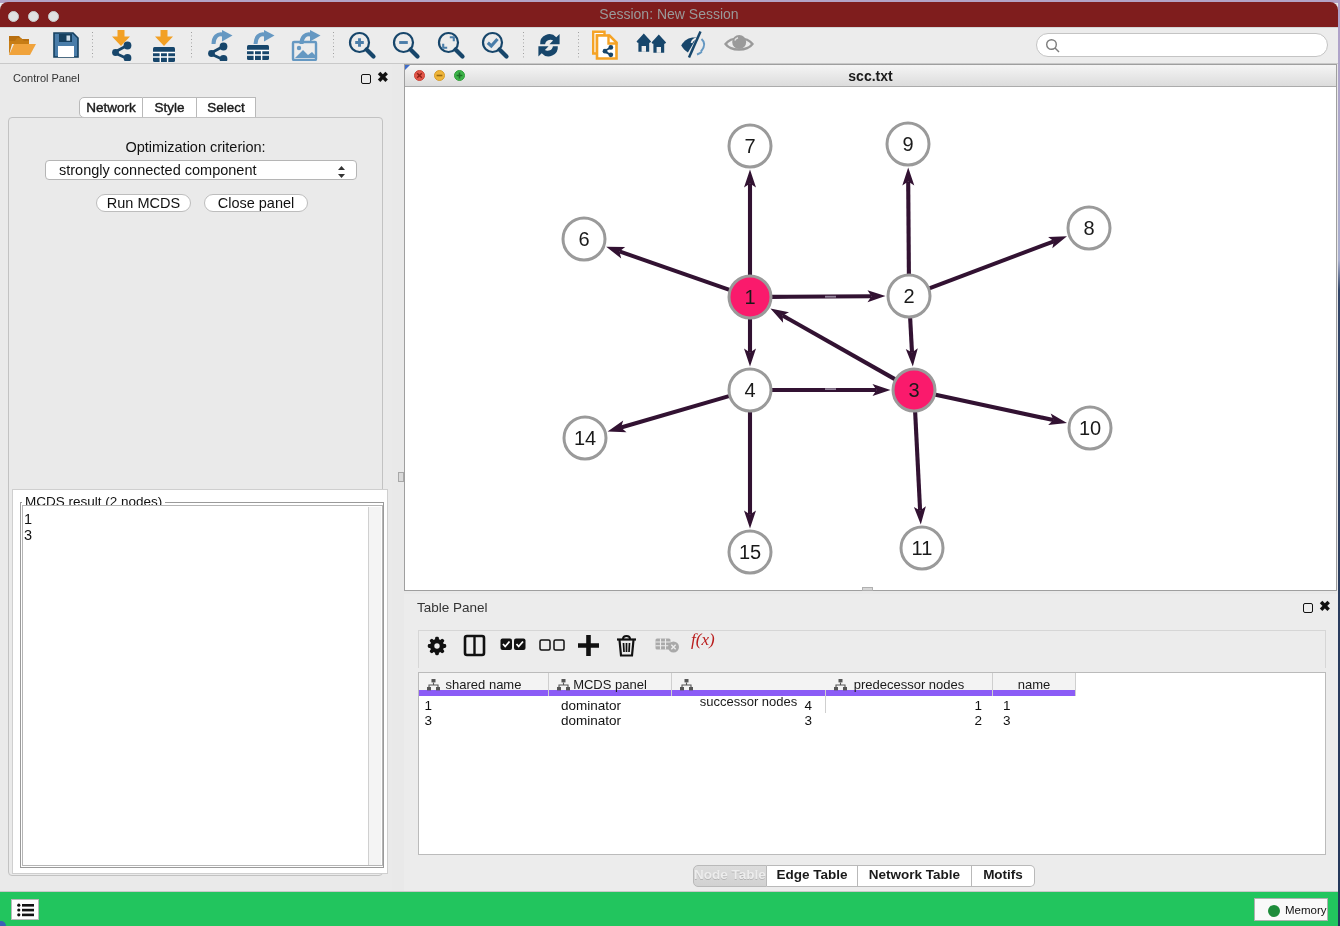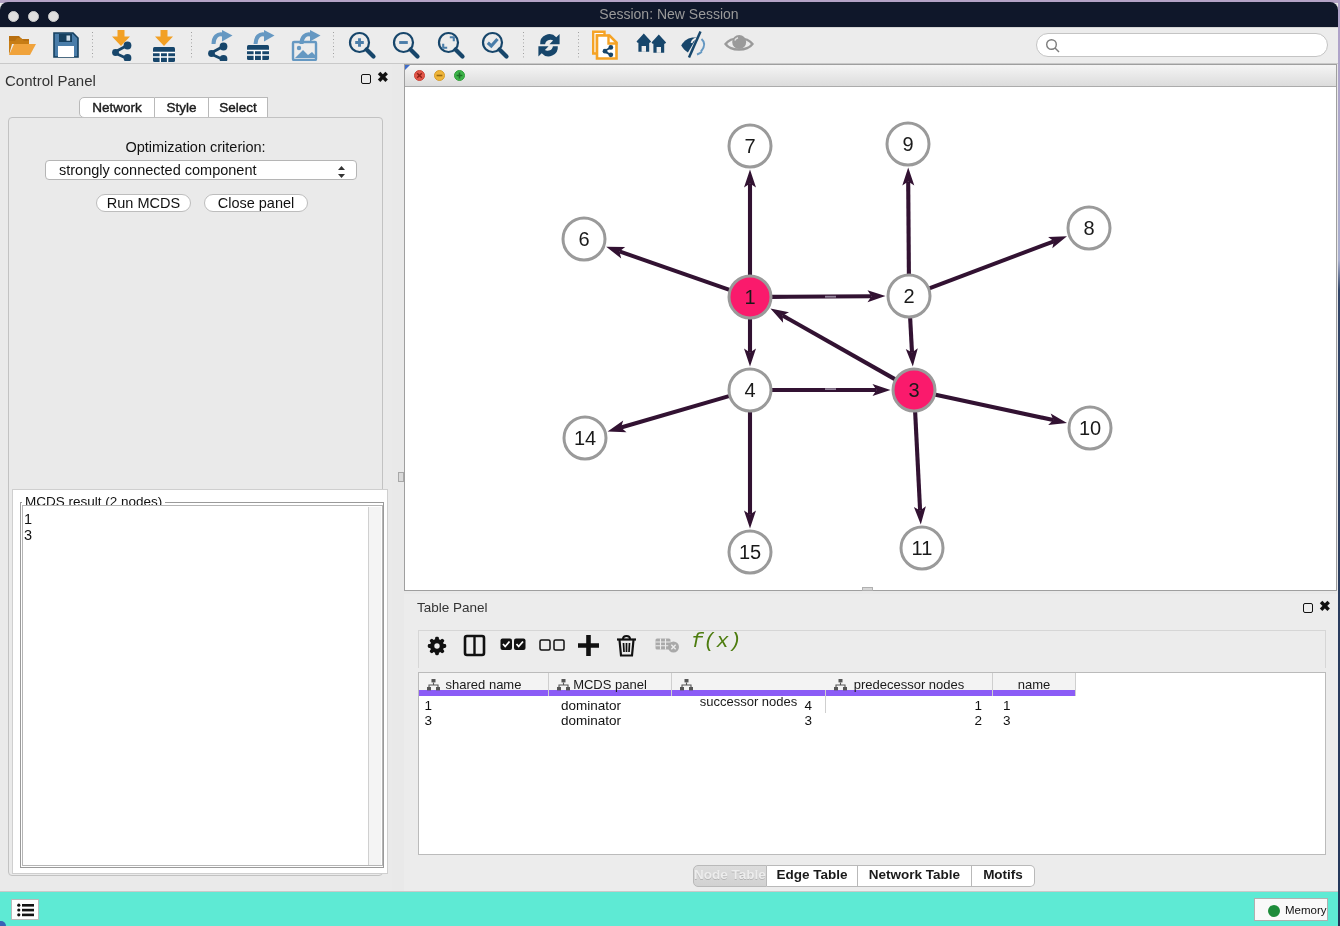--- a/index.html
+++ b/index.html
@@ -2,33 +2,33 @@
 <html><head>
 <meta charset="utf-8">
 <style>
 * { margin:0; padding:0; box-sizing:border-box; }
 html,body { width:1340px; height:926px; overflow:hidden; }
 body { font-family:"Liberation Sans", sans-serif; background:#e9e9e9; position:relative; }
 .abs { position:absolute; }
 
 
 #purpletop { left:0; top:0; width:1340px; height:3px; background:#b4a3c6; }
-#titlebar { left:0; top:2px; width:1338px; height:26px; background:#0f172a; border-bottom:1px solid #d5d5d5; border-radius:8px 8px 0 0; }
+#titlebar { left:0; top:2px; width:1338px; height:26px; background:#7f1d1d; border-bottom:1px solid #d5d5d5; border-radius:8px 8px 0 0; }
 .tl { position:absolute; top:8.5px; width:11px; height:11px; border-radius:50%; background:#e0e0e0; border:1px solid #c7c7c7; }
 #wtitle { position:absolute; top:3.5px; left:0; width:100%; text-align:center; font-size:14px; color:#9a9a9a; }
 
 
 #toolbar { left:0; top:28px; width:1340px; height:36px; background:#ececec; border-bottom:1px solid #c9c9c9; }
 .tbi { position:absolute; top:1px; }
 .tsep { position:absolute; top:4px; width:1px; height:28px; background-image:linear-gradient(#9a9a9a 33%, rgba(0,0,0,0) 0%); background-size:1px 3.5px; }
 #search { position:absolute; left:1036px; top:5px; width:292px; height:24px; background:#fff; border:1px solid #c4c4c4; border-radius:12px; }
 
 
 #cpanel { left:0; top:64px; width:392px; height:827px; background:#eaeaea; }
-#cptitle { position:absolute; left:5px; top:8px; font-size:15px; color:#333; }
+#cptitle { position:absolute; left:13px; top:8px; font-size:11px; color:#333; }
 .flico { position:absolute; top:10px; width:10px; height:10px; border:1.5px solid #111; border-radius:2px; }
 .xico { position:absolute; top:5px; font-size:14px; font-weight:700; color:#111; }
 #cptabs { position:absolute; left:79px; top:33px; height:21px; display:flex; }
 .ctab { height:21px; font-size:13.5px; -webkit-text-stroke:0.4px #1a1a1a; color:#1a1a1a; text-align:center; line-height:20px; background:#fff; border:1px solid #b9b9b9; border-left:none; }
 .ctab.first { border-left:1px solid #b9b9b9; border-radius:5px 0 0 5px; }
 .ctab.sel { background:linear-gradient(#d9d9d9,#cfcfcf); color:#ededed; -webkit-text-stroke:0; text-shadow:0 1px 1px #adadad; border-radius:0 5px 5px 0;margin-top:25px; }
 #cpcontent { position:absolute; left:8px; top:53px; width:375px; height:759px; background:#eaeaea; border:1px solid #c2c2c2; border-radius:4px; }
 #optlabel { position:absolute; left:0; top:21px; width:100%; text-align:center; font-size:14.5px; color:#111; }
 #combo { position:absolute; left:36px; top:42px; width:312px; height:20px; background:#fff; border:1px solid #b5b5b5; border-radius:4px; font-size:14.5px; color:#111; line-height:18px; padding-left:13px; }
 .btn { position:absolute; top:76px; height:18px; background:#fff; border:1px solid #bdbdbd; border-radius:9px; font-size:14.5px; color:#111; text-align:center; line-height:16px; }
@@ -51,21 +51,21 @@
 #tablearea { position:absolute; left:14px; top:78px; width:908px; height:183px; background:#fff; border:1px solid #bbb; }
 #thead { position:absolute; left:0; top:0; height:23px; background:#f3f3f3; border-bottom:6px solid #8b5cf6; }
 .th { position:absolute; top:0; height:23px; border-right:1px solid #cfcfcf; font-size:13px; color:#1a1a1a; text-align:center; line-height:24px; }
 .td { position:absolute; font-size:13.5px; color:#111; }
 #btabs { position:absolute; left:289px; top:271px; height:22px; display:flex; }
 .btab { height:22px; font-size:13.5px; font-weight:700; color:#1a1a1a; text-align:center; line-height:17px; background:#fff; border:1px solid #b9b9b9; border-left:none; }
 .btab.first { border-left:1px solid #b9b9b9; border-radius:5px 0 0 5px; background:linear-gradient(#dcdcdc,#d2d2d2); color:#ededed; text-shadow:0 1px 0 #b5b5b5; }
 .btab.last { border-radius:0 5px 5px 0; }
 
 
-#statusbar { left:0; top:891px; width:1340px; height:35px; background:#5eead4; border-top:1px solid #c9c9c9; }
+#statusbar { left:0; top:891px; width:1340px; height:35px; background:#22c55e; border-top:1px solid #c9c9c9; }
 #listbtn { position:absolute; left:11px; top:7px; width:28px; height:21px; background:#fdfdfd; border:1px solid #b9b9b9; }
 #membtn { position:absolute; left:1254px; top:6px; width:74px; height:23px; background:#f9f9f9; border:1px solid #b0b0b0; font-size:11.5px; color:#111; }
 #rightedge { left:1338px; top:0; width:2px; height:926px; background:linear-gradient(#b0a0c8 0px,#aab0d0 260px,#31456a 290px,#2a3c5e 600px,#24365a 926px); }
 </style>
 </head>
 <body>
 <div class="abs" id="purpletop"></div>
 <div class="abs" id="titlebar">
   <div class="tl" style="left:8px"></div>
   <div class="tl" style="left:28px"></div>
@@ -183,21 +183,21 @@
       <path d="M10 10 L14 14" stroke="#7c7c7c" stroke-width="1.4"></path>
     </svg>
   </div>
 </div>
 
 <div class="abs" id="cpanel">
   <div id="cptitle">Control Panel</div>
   <div class="flico" style="left:361px"></div>
   <div class="xico" style="left:377px">✖</div>
   <div id="cptabs">
-    <div class="ctab first" style="width:76px">Network</div>
+    <div class="ctab first" style="width:64px">Network</div>
     <div class="ctab" style="width:54px">Style</div>
     <div class="ctab" style="width:59px">Select</div>
     <div class="ctab sel" style="width:58px">MCDS</div>
   </div>
   <div id="cpcontent">
     <div id="optlabel">Optimization criterion:</div>
     <div id="combo">strongly connected component
       <svg width="11" height="14" viewBox="0 0 11 14" style="position:absolute;right:9px;top:4px">
         <path d="M2 5 L5.5 1 L9 5 Z M2 9 L5.5 13 L9 9 Z" fill="#333"></path>
       </svg>
@@ -220,20 +220,21 @@
     <div class="mac" style="left:49px; background:#3db449; border:1px solid #2e9e3a;"></div>
     <svg style="position:absolute;left:9px;top:5px" width="11" height="11" viewBox="0 0 11 11">
         <path d="M3.2 3.2 L7.8 7.8 M7.8 3.2 L3.2 7.8" stroke="#8f1f16" stroke-width="1.5"></path>
       </svg>
     <svg style="position:absolute;left:29px;top:5px" width="11" height="11" viewBox="0 0 11 11">
         <path d="M2.6 5.5 H8.4" stroke="#9a6b11" stroke-width="1.6"></path>
       </svg>
     <svg style="position:absolute;left:49px;top:5px" width="11" height="11" viewBox="0 0 11 11">
         <path d="M2.6 5.5 H8.4 M5.5 2.6 V8.4" stroke="#1e6f28" stroke-width="1.6"></path>
       </svg>
+    <div id="netname">scc.txt</div>
   </div>
   <svg style="position:absolute;left:0px;top:22px;transform:translateZ(0)" width="931" height="503" viewBox="0 0 931 503">
     <g stroke="#321232" stroke-width="4.1">
       <line x1="345.0" y1="189.0" x2="345.0" y2="96.5"></line>
       <line x1="325.2" y1="203.1" x2="214.4" y2="164.4"></line>
       <line x1="366.0" y1="209.9" x2="466.5" y2="209.2"></line>
       <line x1="345.0" y1="231.0" x2="345.0" y2="265.5"></line>
       <line x1="503.9" y1="188.0" x2="503.2" y2="94.5"></line>
       <line x1="523.6" y1="201.6" x2="648.9" y2="154.3"></line>
       <line x1="505.1" y1="230.0" x2="507.0" y2="265.6"></line>
@@ -335,21 +336,21 @@
       <path d="M1 5.5 H20" stroke="#111" stroke-width="2.2"></path>
       <path d="M7 5 C7 1 14 1 14 5" fill="none" stroke="#111" stroke-width="2"></path>
       <path d="M7.5 9 L8 18 M10.5 9 V18 M13.5 9 L13 18" stroke="#111" stroke-width="1.7"></path>
     </svg>
     <svg style="position:absolute;left:236px;top:7px" width="25" height="15" viewBox="0 0 25 15">
       <rect x="0.5" y="0.5" width="15" height="11" rx="1.5" fill="#a9a9a9"></rect>
       <path d="M0.5 4 h15 M0.5 7.8 h15 M5.5 0.5 v11 M10.5 0.5 v11" stroke="#ececec" stroke-width="1.1"></path>
       <circle cx="18.5" cy="9" r="5.5" fill="#a9a9a9"></circle>
       <path d="M16.3 6.8 L20.7 11.2 M20.7 6.8 L16.3 11.2" stroke="#ececec" stroke-width="1.4"></path>
     </svg>
-    <div style="position:absolute;left:272px;top:-1px;font-family:Liberation Mono, monospace;font-style:italic;font-size:21px;color:#4d7c0f;">f(x)</div>
+    <div style="position:absolute;left:272px;top:-1px;font-family:Liberation Serif, serif;font-style:italic;font-size:17px;color:#b91c1c;">f(x)</div>
   </div>
   <div id="tablearea">
     <div id="thead" style="width:657px">
       <div class="th" style="left:0; width:130px; border-left:none;">shared name</div>
       <div class="th" style="left:130px; width:123px;">MCDS panel</div>
       <div class="th" style="left:253px; width:154px;margin-top:17px;">successor nodes</div>
       <div class="th" style="left:407px; width:167px;">predecessor nodes</div>
       <div class="th" style="left:574px; width:83px;">name</div>
     </div>
     <svg class="thico" style="position:absolute;left:8px;top:6px" width="13" height="12" viewBox="0 0 13 12">

